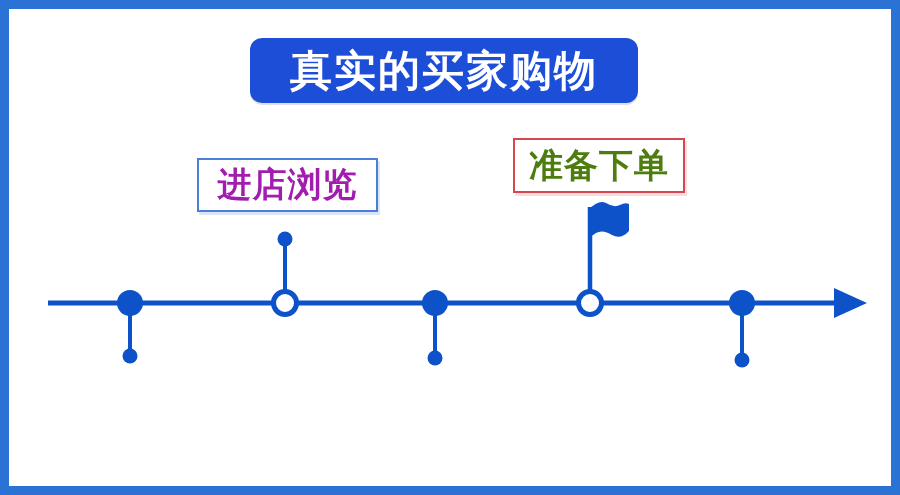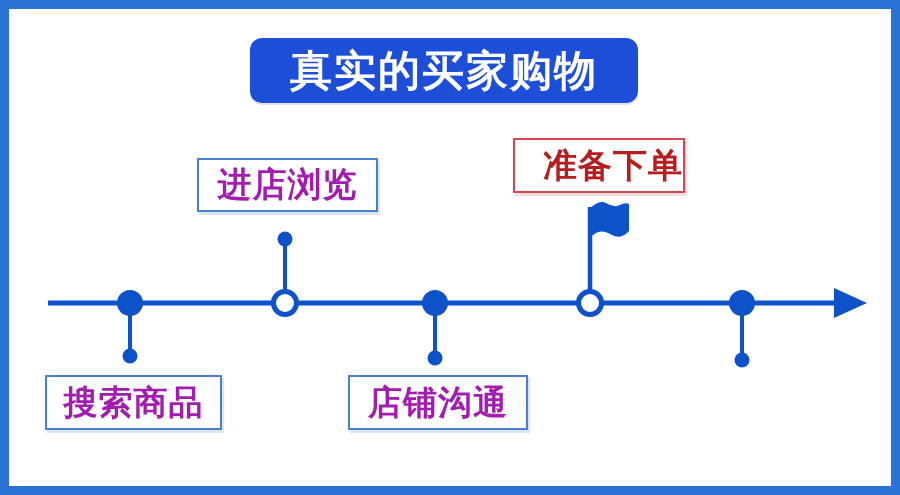--- a/index.html
+++ b/index.html
@@ -55,23 +55,22 @@
     align-items: center;
     justify-content: center;
     font-size: 34px;
     font-weight: bold;
     color: #a21caf;
     letter-spacing: 1px;
     box-shadow: 2px 3px 0 rgba(42,115,213,0.18);
   }
   .stage-box.highlight {
     border-color: #d84750;
-    color: #b91c1c;
+    color: #4d7c0f;
     box-shadow: 2px 3px 0 rgba(216,71,80,0.18);
-    justify-content: flex-end;
   }
   .stage-search   { left: 45px;  top: 375px; width: 177px; height: 55px; }
   .stage-browse   { left: 197px; top: 158px; width: 181px; height: 54px; }
   .stage-chat     { left: 348px; top: 375px; width: 180px; height: 55px; }
   .stage-order    { left: 513px; top: 138px; width: 172px; height: 55px; }
   .stage-cart     { left: 640px; top: 375px; width: 200px; height: 55px; }
 </style>
 </head>
 <body>
 
@@ -101,31 +100,25 @@
 
     <line x1="742" y1="303" x2="742" y2="356" stroke="#0d52c9" stroke-width="4"></line>
     <circle cx="742" cy="360" r="7.5" fill="#0d52c9"></circle>
     <circle cx="742" cy="303" r="13" fill="#0d52c9"></circle>
   </svg>
 
   <div class="title-box">
     <span>真实的买家购物</span>
   </div>
 
-  <div class="stage-box stage-search">
-    <span>搜索商品</span>
-  </div>
 
   <div class="stage-box stage-browse">
     <span>进店浏览</span>
   </div>
 
-  <div class="stage-box stage-chat">
-    <span>店铺沟通</span>
-  </div>
 
   <div class="stage-box stage-order highlight">
     <span>准备下单</span>
   </div>
 
 
   <div class="frame"></div>
 </div>
 
 </body></html>

